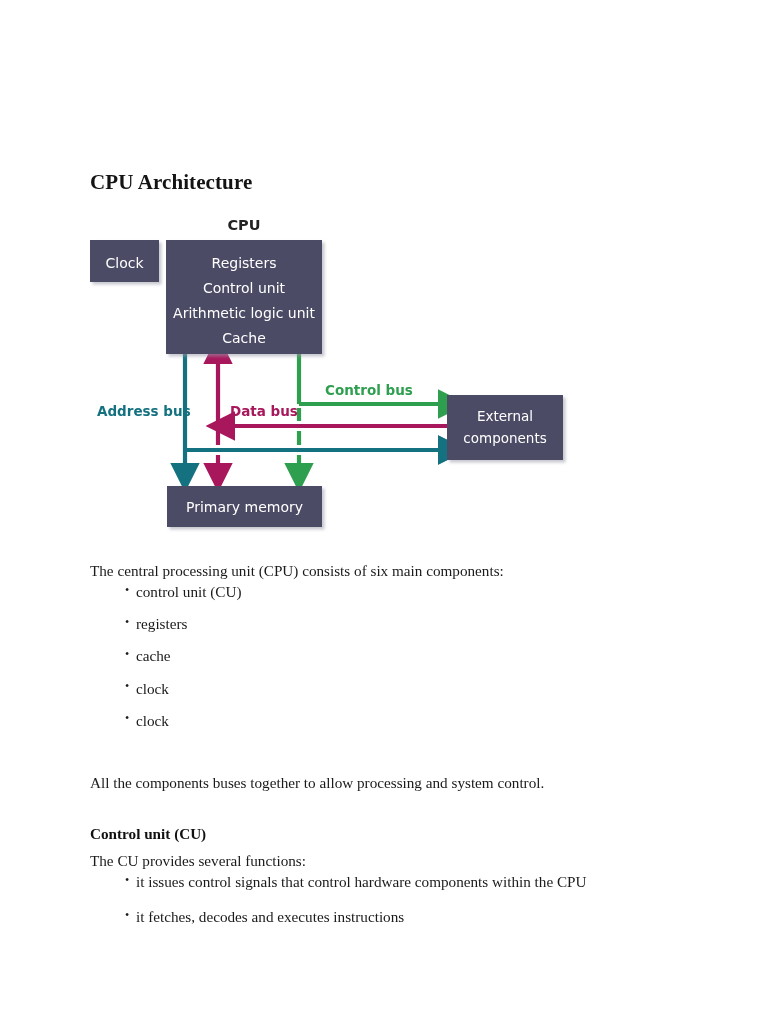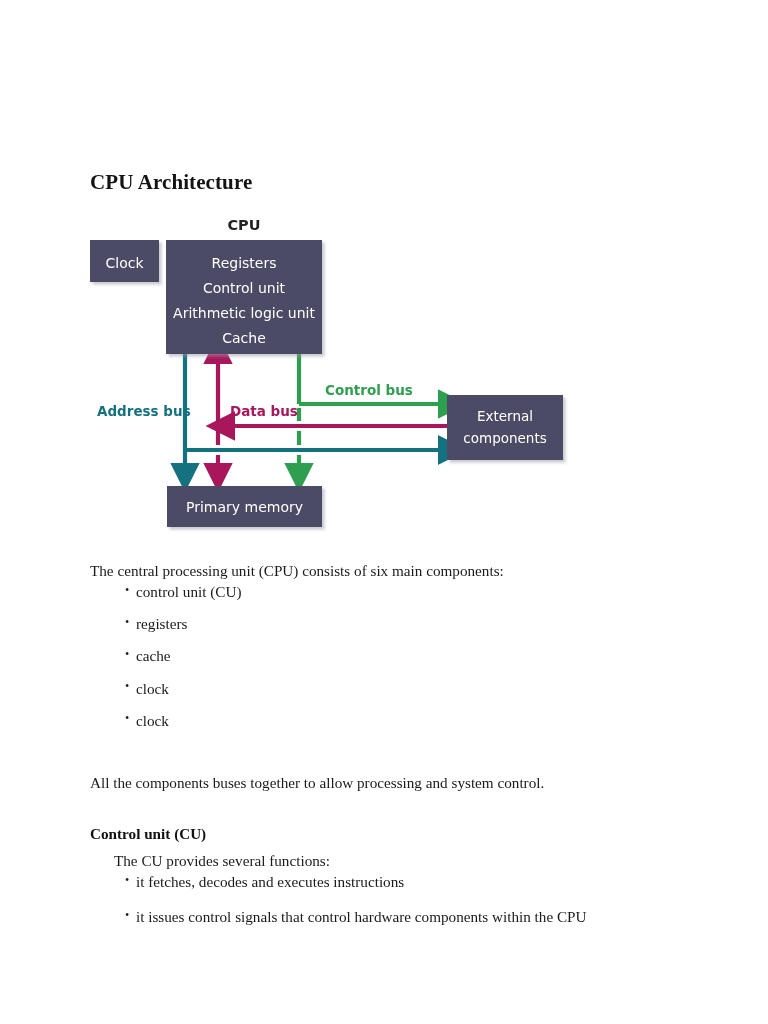--- a/index.html
+++ b/index.html
@@ -68,21 +68,21 @@
     position: absolute;
     left: 90px;
     top: 810px;
     font-family: "Liberation Serif", "DejaVu Serif", serif;
     font-size: 15.2px;
     font-weight: bold;
     color: #111111;
     white-space: nowrap;
   }
   .subhead .reg { font-weight: bold; }
-  .lead-line { left: 90px; top: 836px; margin-left: 24px; }
+  .lead-line { left: 90px; top: 836px; }
 
   .bullet-list {
     position: absolute;
     margin: 0;
     padding: 0;
     list-style: none;
   }
   .bullets-components { left: 125px; top: 583px; }
   .bullets-cu         { left: 125px; top: 873px; }
 
@@ -208,17 +208,17 @@
     <li class="bullet-item">clock</li>
   </ul>
 
   <p class="body-text summary-line">All the components buses together to allow processing and system control.</p>
 
   <p class="subhead"><span>Control unit</span><span class="reg"> (CU)</span></p>
 
   <p class="body-text lead-line">The CU provides several functions:</p>
 
   <ul class="bullet-list bullets-cu">
+    <li class="bullet-item">it issues control signals that control hardware components within the CPU</li>
     <li class="bullet-item">it fetches, decodes and executes instructions</li>
-    <li class="bullet-item">it issues control signals that control hardware components within the CPU</li>
   </ul>
 
 </div>
 
 </body></html>

